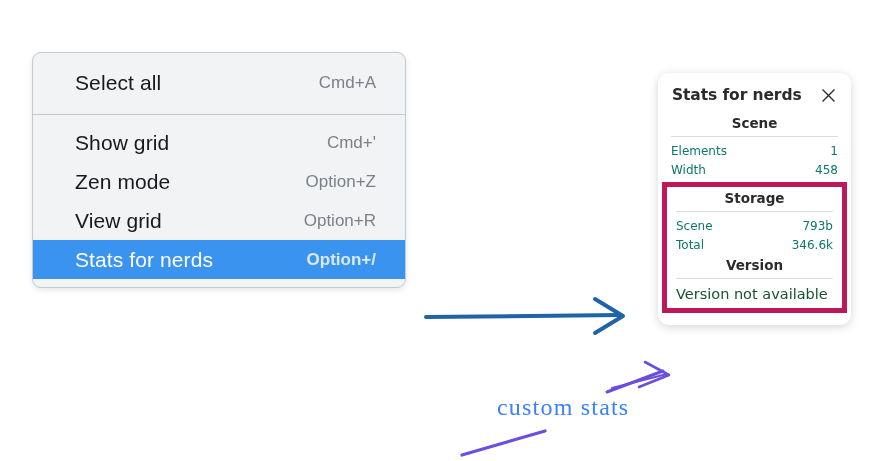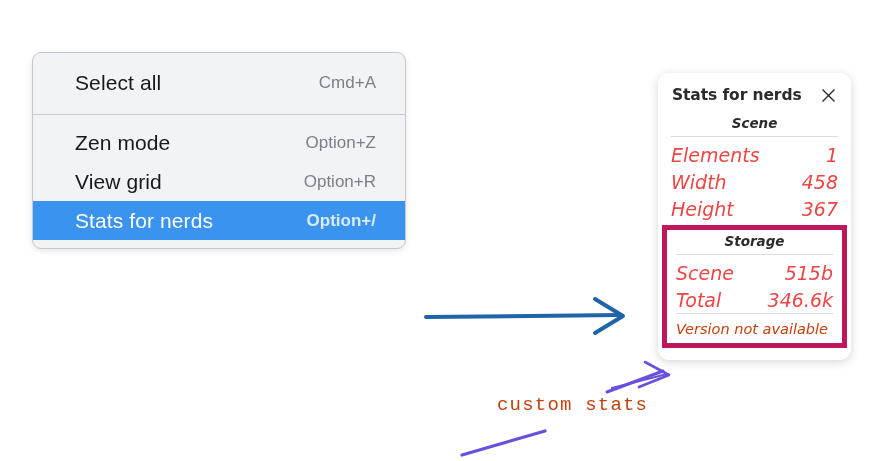--- a/index.html
+++ b/index.html
@@ -109,92 +109,95 @@
     width: 17px;
     height: 17px;
     display: block;
     cursor: pointer;
   }
   .panel-body {
     padding: 0 0px;
   }
   .section {
     padding: 0 13px;
-    font-style: italic;
   }
   .section-heading {
     text-align: center;
     font-size: 13.5px;
     font-weight: bold;
     color: #2b2b2b;
     padding: 3px 0 5px 0;
   }
   .section-rule {
     height: 1px;
     background: #dcdcdc;
     margin-bottom: 4px;
   }
   .stat-row {
     display: flex;
     justify-content: space-between;
     align-items: flex-end;
-    font-size: 19px;
-    color: #ef4444;
+    font-size: 12px;
+    color: #0f766e;
     padding: 2.5px 0;
   }
   .stat-row .k { white-space: nowrap; }
   .stat-row .v { white-space: nowrap; }
   .highlight-box {
     border: 5px solid #be185d;
     margin: 3px 4px 0 4px;
     padding: 0 9px 6px 9px;
     box-sizing: border-box;
   }
   .highlight-box .section { padding: 0; }
   .version-text {
     font-size: 14.5px;
-    color: #c2410c;
+    color: #14532d;
     padding-top: 3px;
   }
 
   
   .annotation-layer {
     position: absolute;
     left: 0;
     top: 0;
     width: 873px;
     height: 461px;
     pointer-events: none;
   }
   .annotation-text {
     position: absolute;
     left: 497px;
     top: 394px;
-    font-family: Liberation Mono, monospace;
-    font-size: 19px;
-    color: #c2410c;
+    font-family: Liberation Serif, serif;
+    font-size: 24px;
+    color: #3b82f6;
     letter-spacing: 1.2px;
     white-space: nowrap;
   }
 </style>
 </head>
 <body>
 
 <div class="context-menu">
 
   <div class="menu-group group-top">
     <div class="menu-item">
       <span class="label">Select all</span>
       <span class="shortcut">Cmd+A</span>
     </div>
   </div>
 
   <div class="menu-divider"></div>
 
   <div class="menu-group">
+    <div class="menu-item">
+      <span class="label">Show grid</span>
+      <span class="shortcut">Cmd+'</span>
+    </div>
     <div class="menu-item">
       <span class="label">Zen mode</span>
       <span class="shortcut">Option+Z</span>
     </div>
     <div class="menu-item">
       <span class="label">View grid</span>
       <span class="shortcut">Option+R</span>
     </div>
     <div class="menu-item selected">
       <span class="label">Stats for nerds</span>
@@ -224,42 +227,39 @@
       <div class="section-heading">Scene</div>
       <div class="section-rule"></div>
       <div class="stat-row">
         <span class="k">Elements</span>
         <span class="v">1</span>
       </div>
       <div class="stat-row">
         <span class="k">Width</span>
         <span class="v">458</span>
       </div>
-      <div class="stat-row">
-        <span class="k">Height</span>
-        <span class="v">367</span>
-      </div>
     </div>
 
     <div class="highlight-box">
 
       <div class="section">
         <div class="section-heading">Storage</div>
         <div class="section-rule"></div>
         <div class="stat-row">
           <span class="k">Scene</span>
-          <span class="v">515b</span>
+          <span class="v">793b</span>
         </div>
         <div class="stat-row">
           <span class="k">Total</span>
           <span class="v">346.6k</span>
         </div>
       </div>
 
       <div class="section">
+        <div class="section-heading">Version</div>
         <div class="section-rule"></div>
         <div class="version-text">Version not available</div>
       </div>
 
     </div>
 
   </div>
 </div>
 
 <svg class="annotation-layer" viewBox="0 0 873 461">

